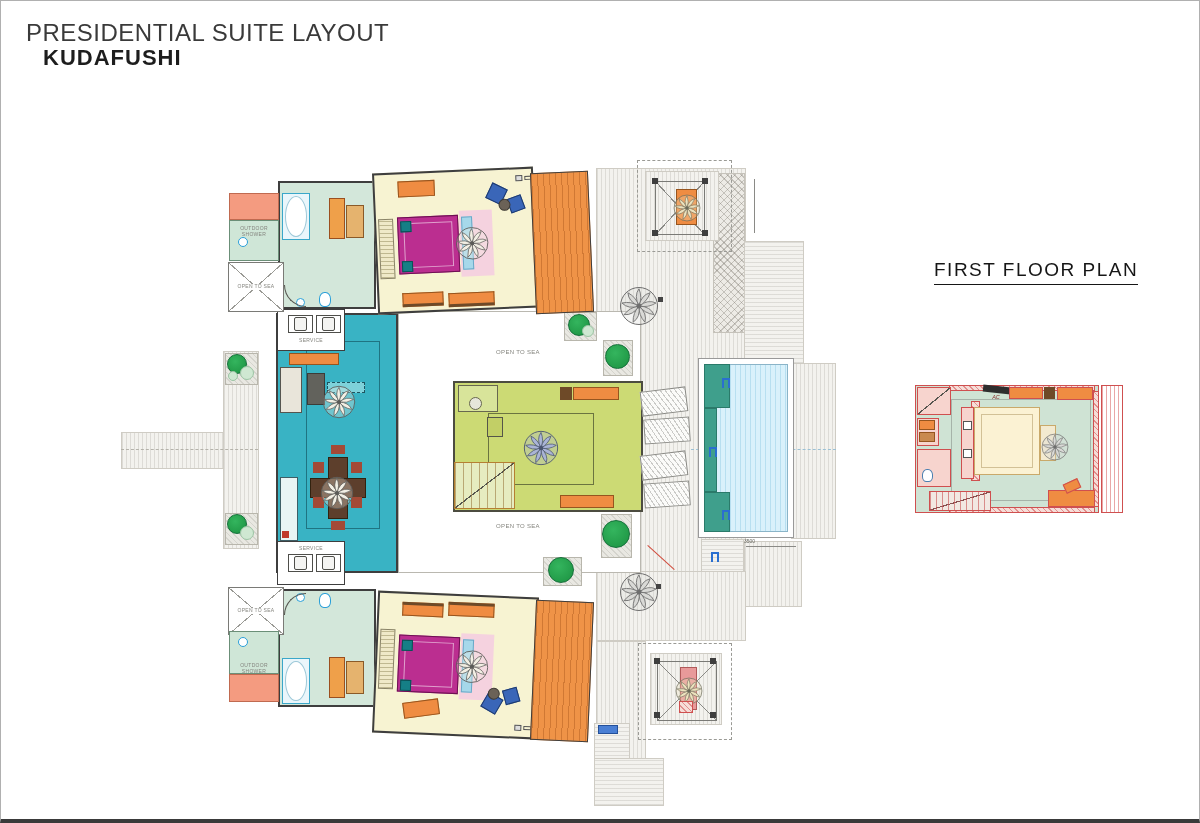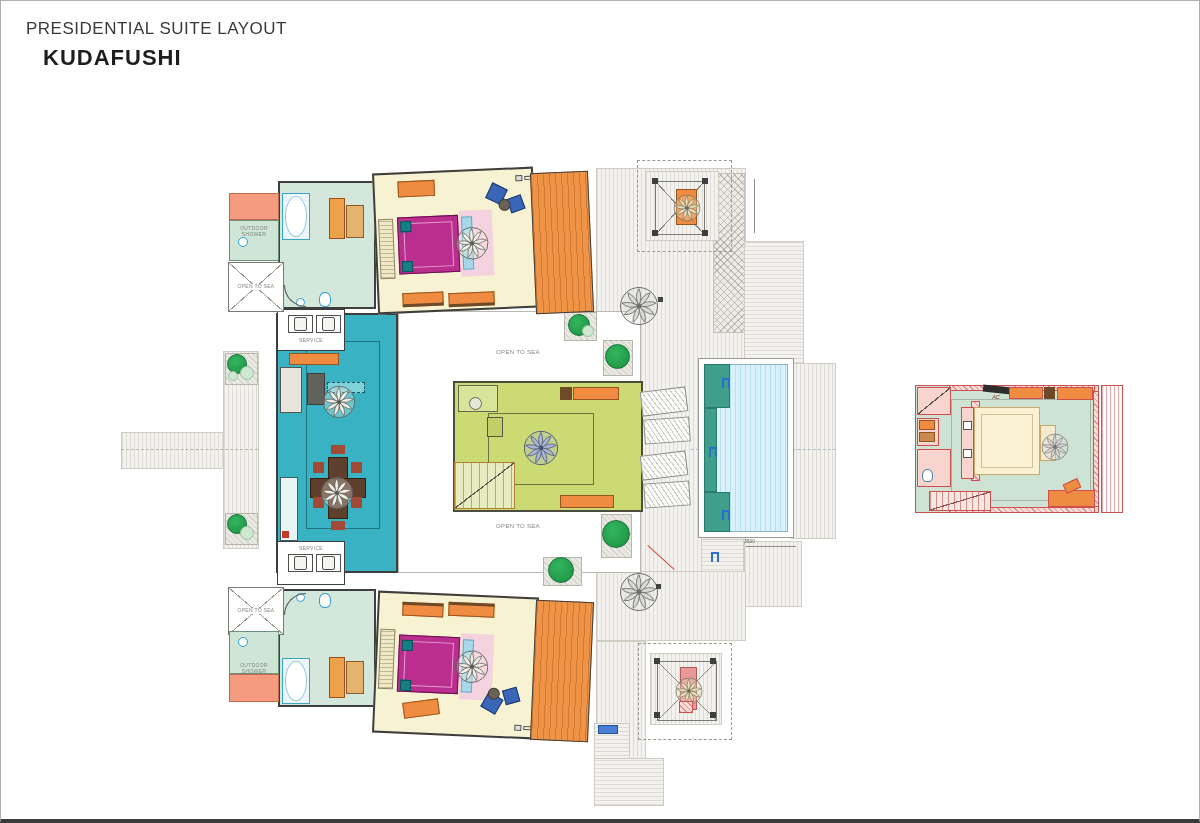--- a/index.html
+++ b/index.html
@@ -19,33 +19,34 @@
   .washer i{display:block;width:11px;height:12px;border:1px solid #4e4e4a;border-radius:2px;background:#f4f4f2;}
   .tree{border-radius:50%;background:radial-gradient(circle at 40% 35%,#34b55e,#1b9140);border:1px solid #15703a;}
   .tree2{border-radius:50%;background:#cfe8d2;border:1px solid #9cc4a4;}
   .planter{background:#e9e8e2;border:1px solid #b8b6ac;background-image:repeating-linear-gradient(45deg,rgba(120,120,110,.18) 0 1px,transparent 1px 4px);}
   .lounger{background:#fbfbf9;border:1px solid #8a8a85;background-image:repeating-linear-gradient(60deg,rgba(90,90,85,.3) 0 1px,transparent 1px 4px);}
   .diagx{background-image:linear-gradient(to top right,transparent calc(50% - .5px),#8a8a86 calc(50% - .5px) calc(50% + .5px),transparent calc(50% + .5px)),linear-gradient(to bottom right,transparent calc(50% - .5px),#8a8a86 calc(50% - .5px) calc(50% + .5px),transparent calc(50% + .5px));}
   .diag1{background-image:linear-gradient(to bottom right,transparent calc(50% - .6px),#55554f calc(50% - .6px) calc(50% + .6px),transparent calc(50% + .6px));}
   .post{background:#3e3e3e;width:6px;height:6px;}
   .ladder{border-top:2px solid #2a6fd0;background-image:linear-gradient(90deg,#2a6fd0 0 2px,transparent 2px 6px,#2a6fd0 6px 8px);}
   .rh{background-image:repeating-linear-gradient(45deg,rgba(208,80,80,.55) 0 1px,transparent 1px 4px);border:1px solid #cf5050;background-color:#f6ddd8;}
-  .title1{font-size:17px;color:#3a3a3a;letter-spacing:.5px;}
+  .title1{font-size:24px;color:#3a3a3a;letter-spacing:.5px;}
   .title2{font-size:22px;color:#1d1d1d;font-weight:bold;letter-spacing:1px;}
   .fftitle{font-size:19px;color:#161616;letter-spacing:1.5px;border-bottom:1.5px solid #161616;padding-bottom:3px;}
   .dim{background:#8a8a86;}
   .dimlbl{font-size:5px;color:#66665f;}
 </style>
 </head>
 <body>
 
 <div class="page">
 
   <div class="a title1" style="left:25px;top:18px;">PRESIDENTIAL SUITE LAYOUT</div>
   <div class="a title2" style="left:42px;top:44px;">KUDAFUSHI</div>
+  <div class="a fftitle" style="left:933px;top:258px;">FIRST FLOOR PLAN</div>
 
   <div class="a dv" style="left:120px;top:431px;width:106px;height:37px;"></div>
   <div class="a dv" style="left:222px;top:350px;width:36px;height:198px;"></div>
   <div class="a dv" style="left:595px;top:167px;width:150px;height:456px;"></div>
   <div class="a hx" style="left:712px;top:172px;width:32px;height:160px;"></div>
   <div class="a dh" style="left:743px;top:240px;width:60px;height:123px;"></div>
   <div class="a dv" style="left:790px;top:362px;width:45px;height:176px;"></div>
   <div class="a dv" style="left:743px;top:540px;width:58px;height:66px;"></div>
   <div class="a dh" style="left:700px;top:538px;width:43px;height:36px;"></div>
   <div class="a dv" style="left:595px;top:570px;width:150px;height:70px;"></div>

